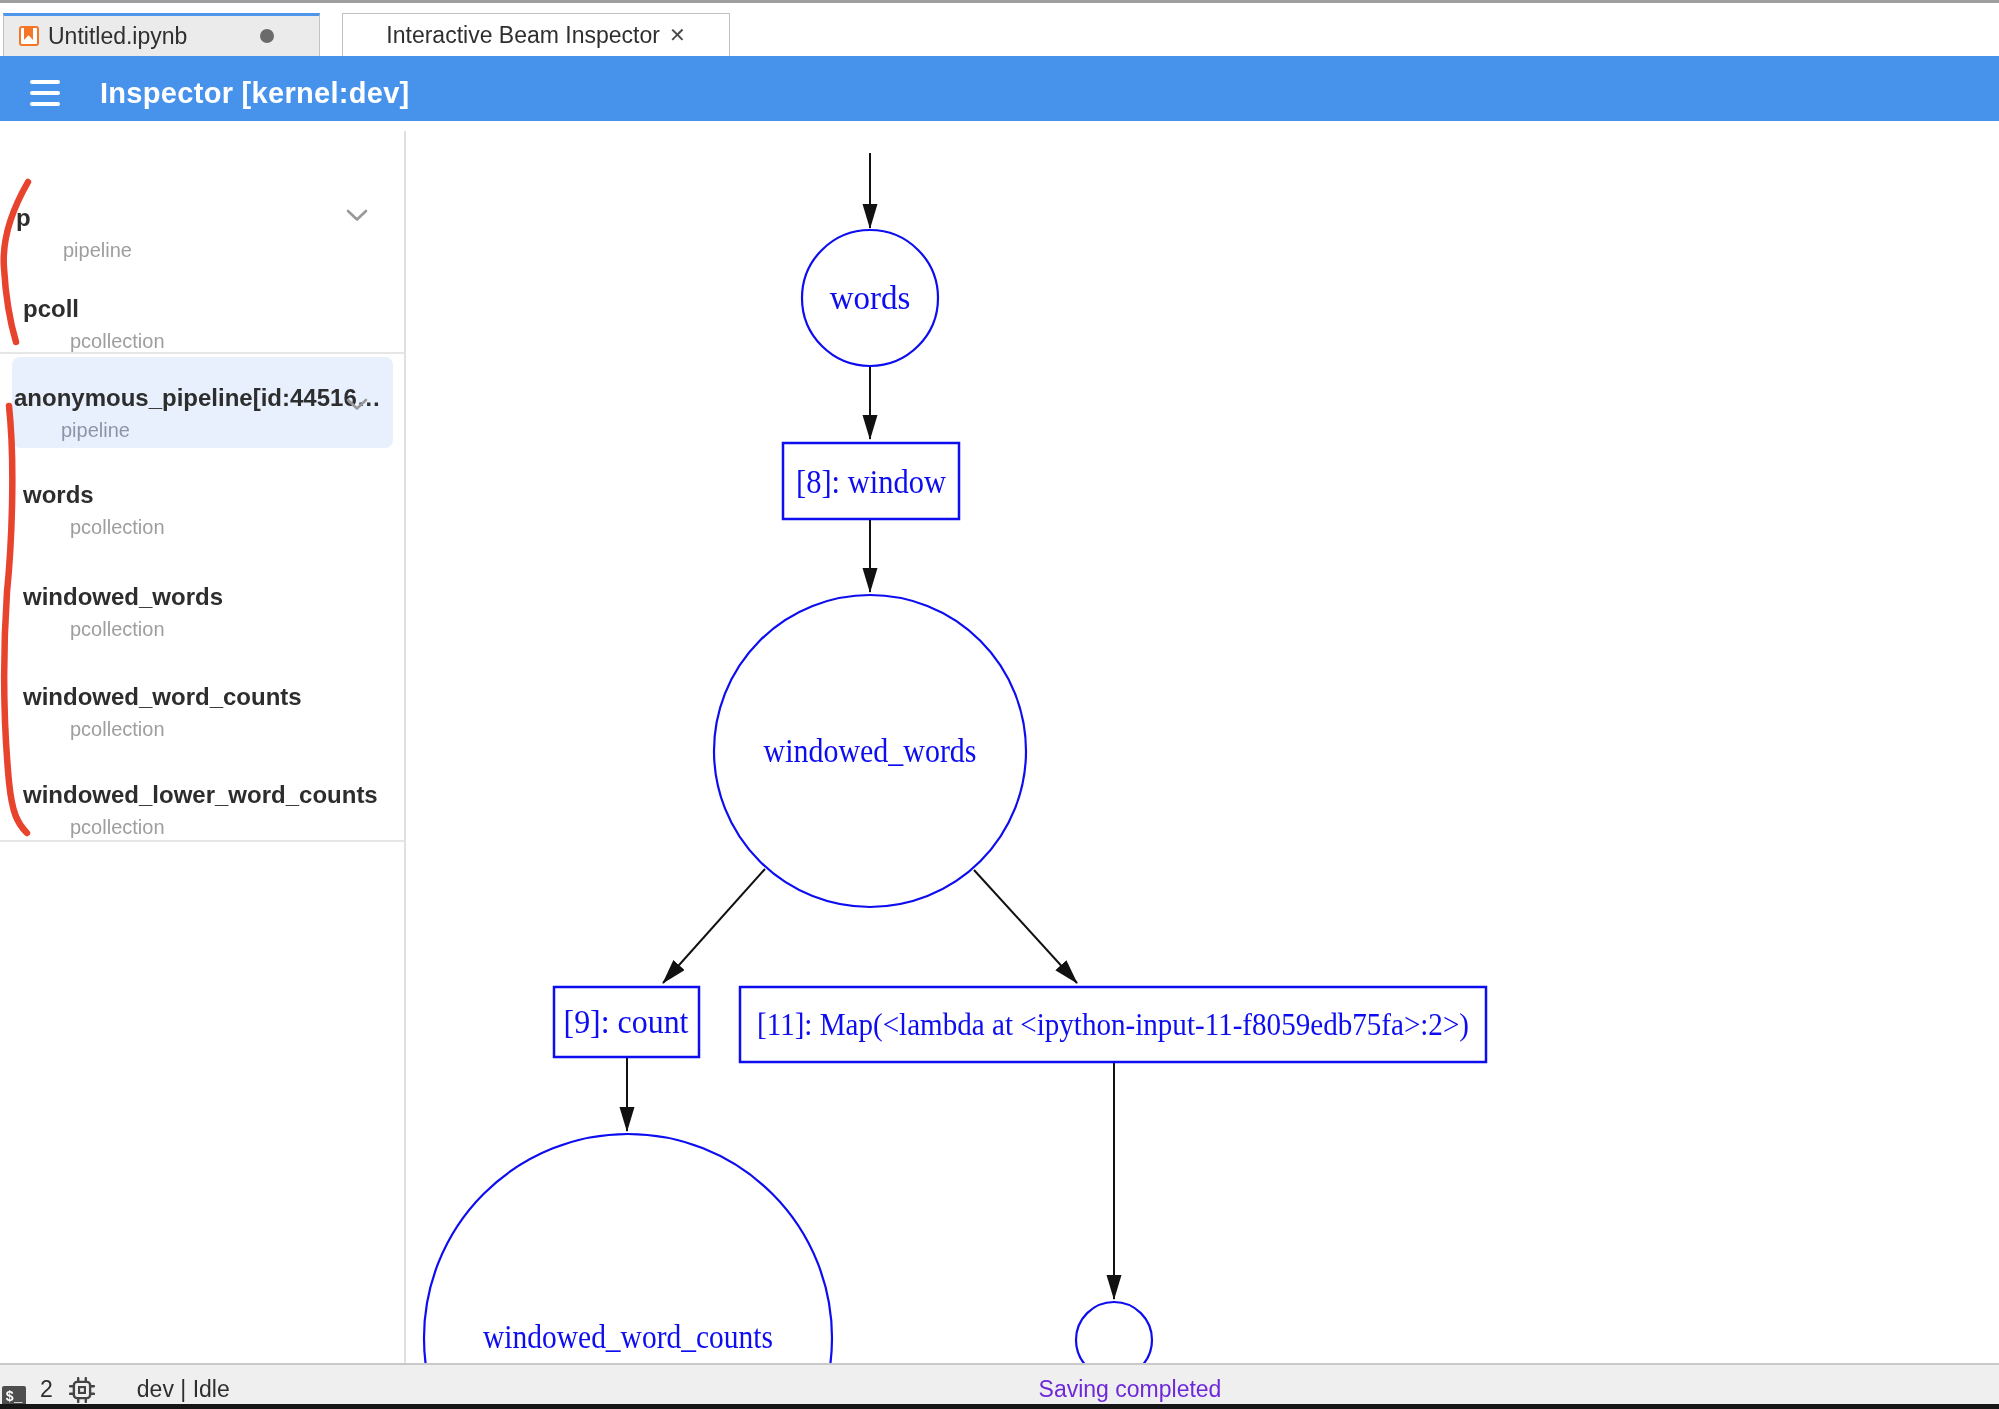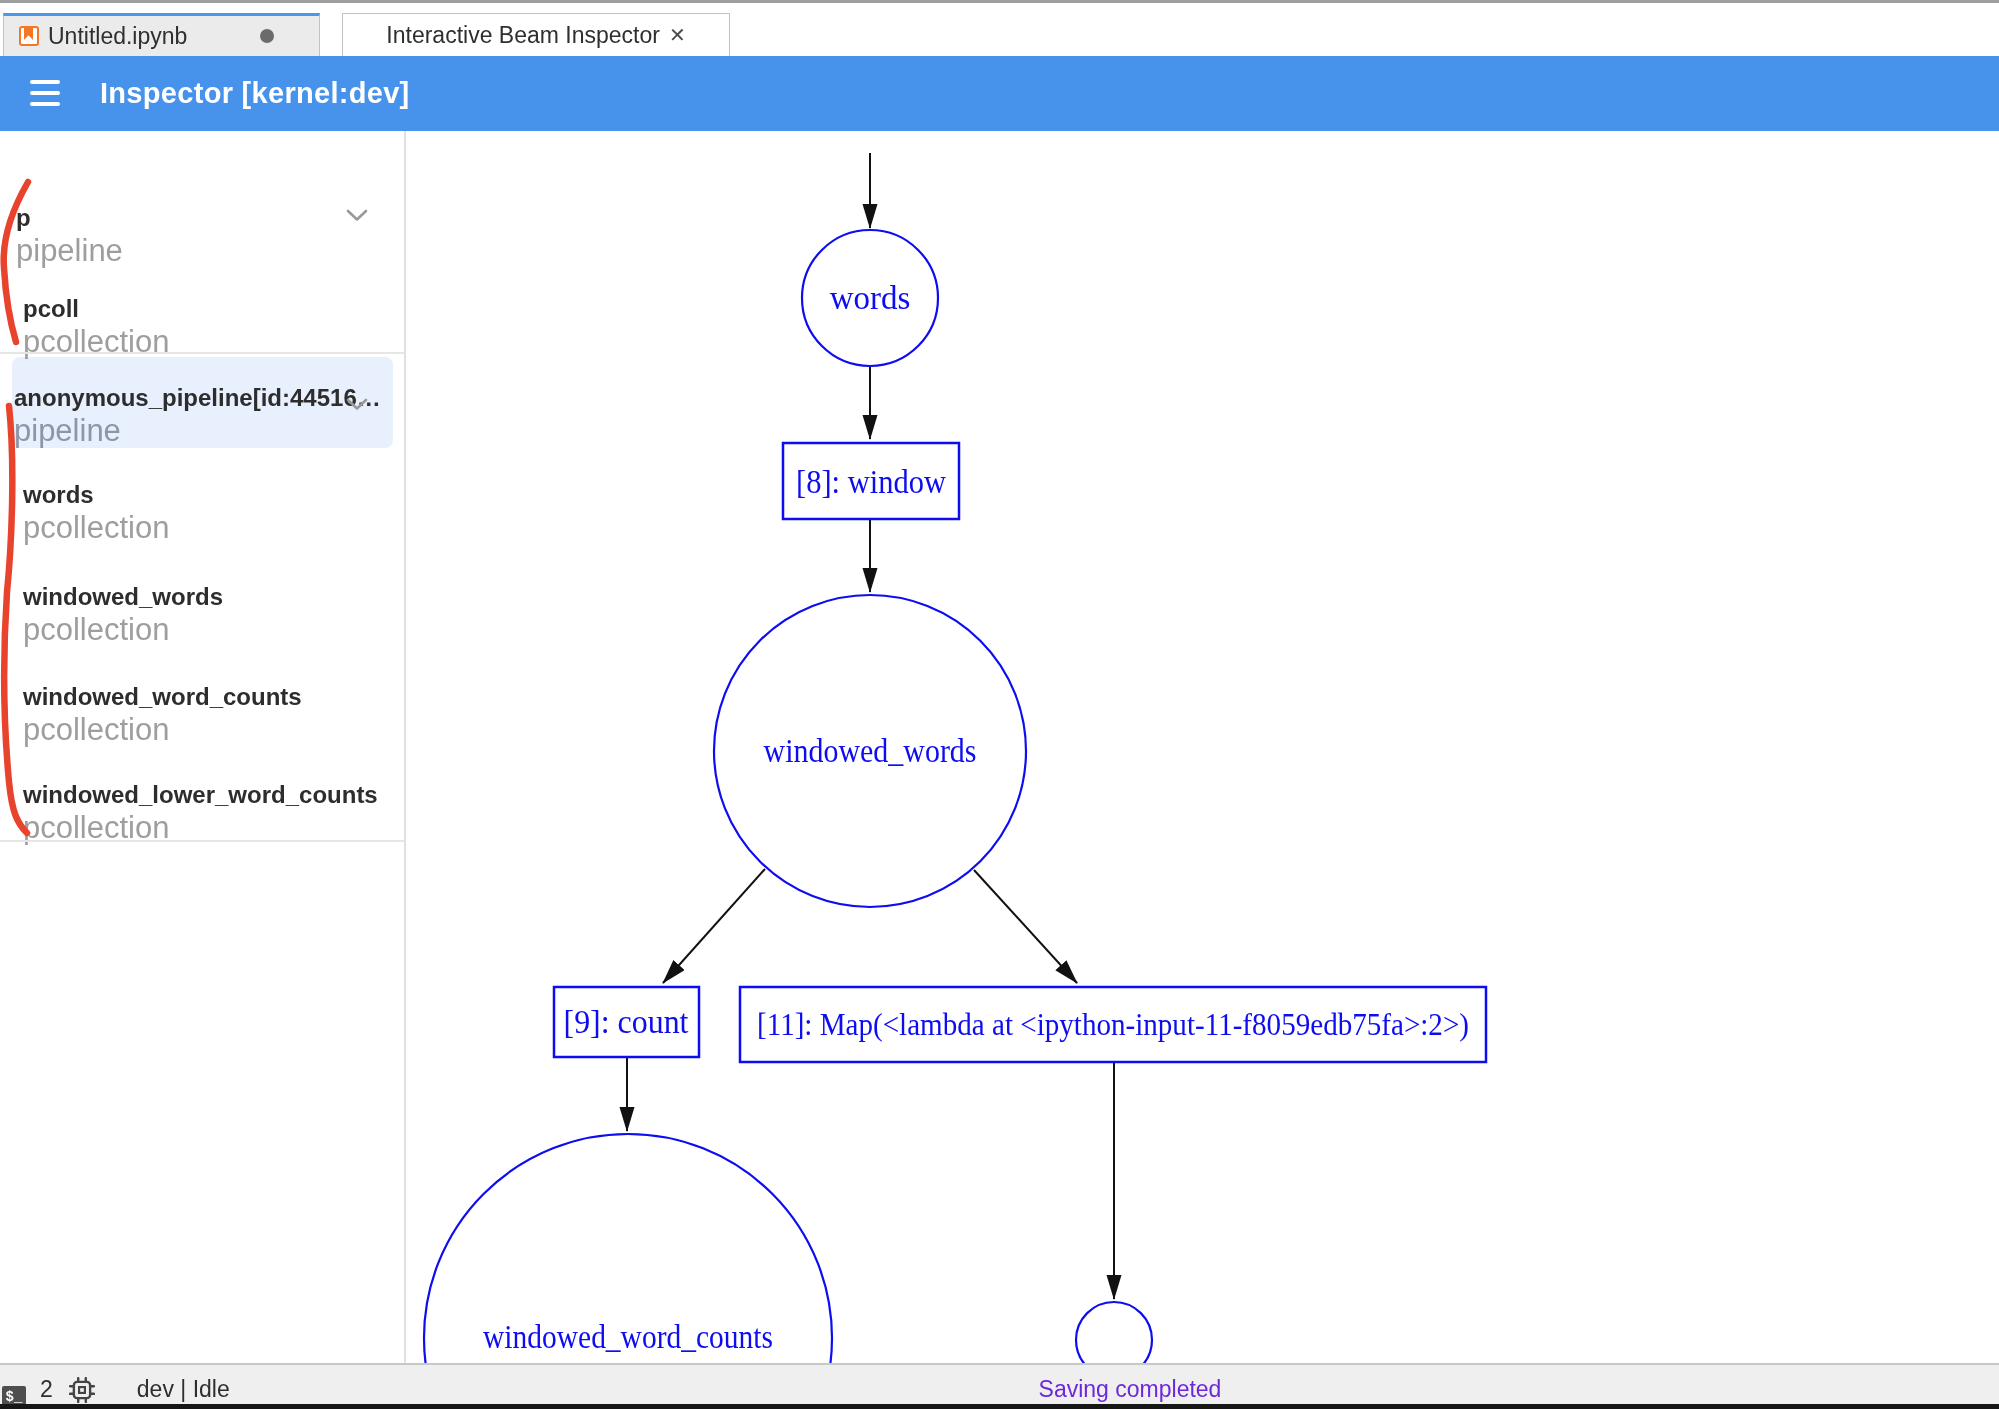--- a/index.html
+++ b/index.html
@@ -21,35 +21,35 @@
              background:#fff; position:relative; margin-left:15px; flex:0 0 auto; }
   .nb-icon::after { content:""; position:absolute; left:3px; top:0; width:9px; height:12px;
                     background:#f37726; -webkit-clip-path:polygon(0 0,100% 0,100% 100%,50% 60%,0 100%);
                     clip-path:polygon(0 0,100% 0,100% 100%,50% 60%,0 100%); }
   .tab-notebook .tab-label { margin-left:9px; }
   .dirty-dot { width:14px; height:14px; border-radius:50%; background:#6b6b6b;
                margin-left:auto; margin-right:45px; flex:0 0 auto; }
   .close-x { font-size:20px; color:#4c4c4c; margin-left:9px; line-height:1; }
 
   
-  .app-header { position:absolute; left:0; top:56px; width:1999px; height:75px; background:#4793eb;
+  .app-header { position:absolute; left:0; top:56px; width:1999px; height:65px; background:#4793eb;
                 display:flex; align-items:center; }
   .hamburger { position:absolute; left:30px; top:24px; width:30px; height:26px; cursor:pointer; }
   .hamburger span { display:block; width:30px; height:4px; background:#ffffff; border-radius:2px;
                     position:absolute; left:0; }
   .hamburger span:nth-child(1){ top:0; } .hamburger span:nth-child(2){ top:11px; } .hamburger span:nth-child(3){ top:22px; }
   .app-title { position:absolute; left:100px; top:0; height:75px; line-height:75px;
                color:#ffffff; font-size:29px; font-weight:bold; letter-spacing:.3px; }
 
   
   .sidebar { position:absolute; left:0; top:131px; width:406px; height:1232px; background:#ffffff;
              border-right:2px solid #e0e0e0; }
   .side-item { position:absolute; left:0; width:380px; }
   .side-title { font-size:24px; font-weight:600; color:#2d2d2d; line-height:34px; white-space:nowrap; }
-  .side-sub { font-size:31px; color:#9e9e9e; line-height:31px; }
+  .side-sub { font-size:20px; color:#9e9e9e; line-height:31px;margin-left:47px; }
   .i0 { top:70px;  left:16px; }
   .i1 { top:161px; left:23px; }
   .i2 { top:250px; left:14px; width:330px; }
   .i2 .side-sub { color:#8d96a8; }
   .i3 { top:347px; left:23px; }
   .i4 { top:449px; left:23px; }
   .i5 { top:549px; left:23px; }
   .i6 { top:647px; left:23px; }
   .divider { position:absolute; left:0; width:404px; height:0; border-top:2px solid #e6e6e6; }
   .d1 { top:221px; } .d2 { top:709px; }

